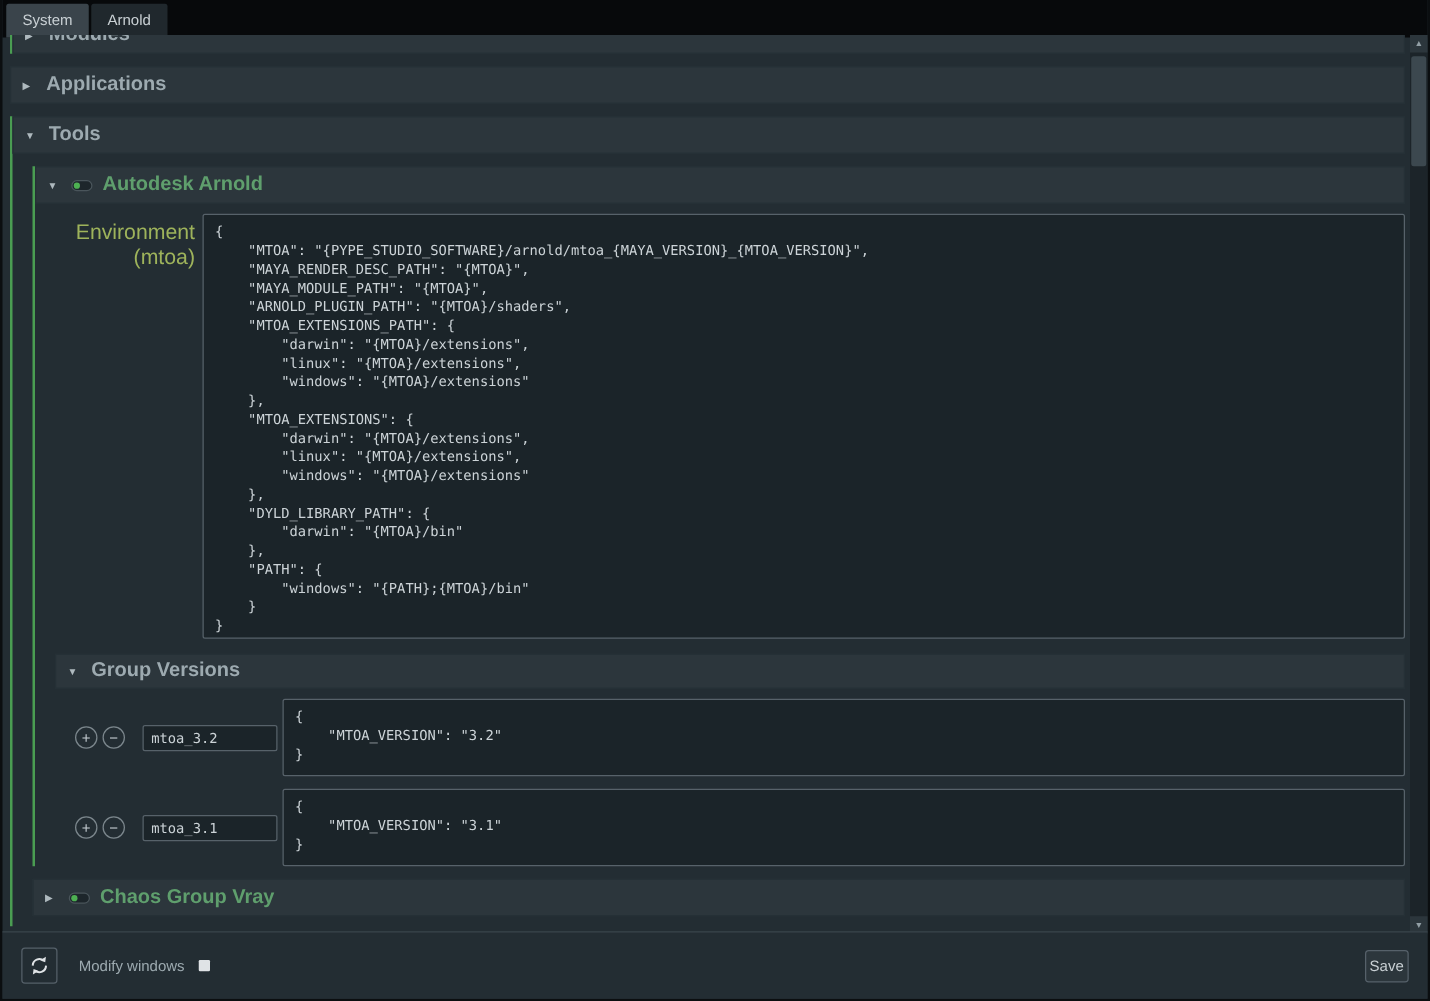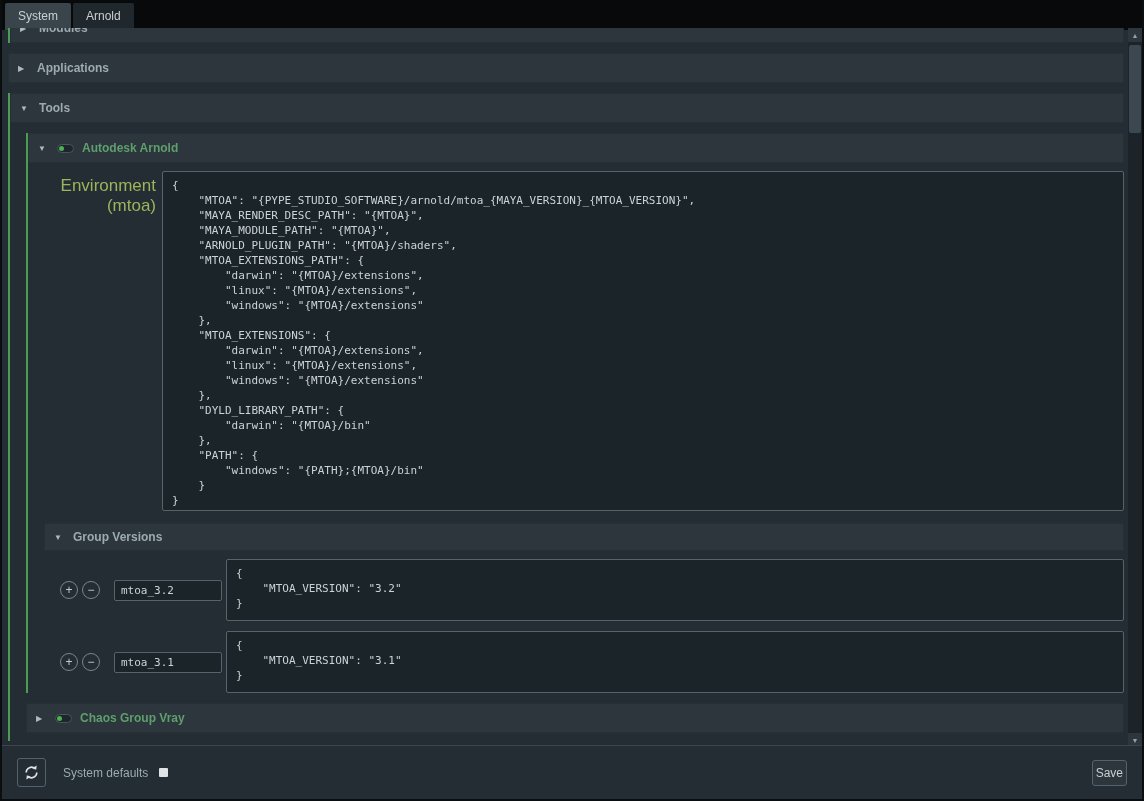--- a/index.html
+++ b/index.html
@@ -19,21 +19,21 @@
   .scroll-area { position:absolute; top:28px; left:0; width:1126px; height:717px;
                  overflow:hidden; }
 
   .section { margin:10px 4px 0 6px; }
   .section.green-edge, .group.green-edge { border-left:2px solid #4a9d52; }
   .section.cut { margin-top:-15px; }
 
   .bar { height:30px; background:#2c363c; border:1px solid #26313 7;
          border:1px solid #253036; display:flex; align-items:center;
          padding:0 9px; gap:8px; cursor:default; }
-  .bar .title { font-size:12px; font-weight:bold; color:#9daab0; }
+  .bar .title { font-size:16px; font-weight:bold; color:#9daab0; }
   .bar .title.green { color:#5f9f6d; }
 
   .arrow { width:11px; font-size:8px; color:#aeb9be; display:inline-block; }
   .arrow.collapsed::before { content:"\25B6"; }
   .arrow.expanded::before  { content:"\25BC"; }
 
   .toggle { width:17px; height:9px; border-radius:5px; background:#1d262b;
             border:1px solid #4a555b; position:relative; display:inline-block; }
   .toggle .knob { position:absolute; left:1px; top:1px; width:5px; height:5px;
                   border-radius:50%; background:#4db052; }
@@ -218,18 +218,18 @@
 
   <div class="footer">
     <button class="refresh-btn">
       <svg width="17" height="17" viewBox="0 0 16 16">
         <path d="M3 8a5 5 0 0 1 8.3-3.7" fill="none" stroke="#dfe3e6" stroke-width="1.5"></path>
         <path d="M12.9 1.4 L12.4 5.5 L8.6 4.0 Z" fill="#dfe3e6"></path>
         <path d="M13 8a5 5 0 0 1-8.3 3.7" fill="none" stroke="#dfe3e6" stroke-width="1.5"></path>
         <path d="M3.1 14.6 L3.6 10.5 L7.4 12.0 Z" fill="#dfe3e6"></path>
       </svg>
     </button>
-    <span class="modify-label">System defaults</span>
+    <span class="modify-label">Modify windows</span>
     <span class="modify-indicator"></span>
     <button class="save-btn">Save</button>
   </div>
 
 </div>
 
 </body></html>

